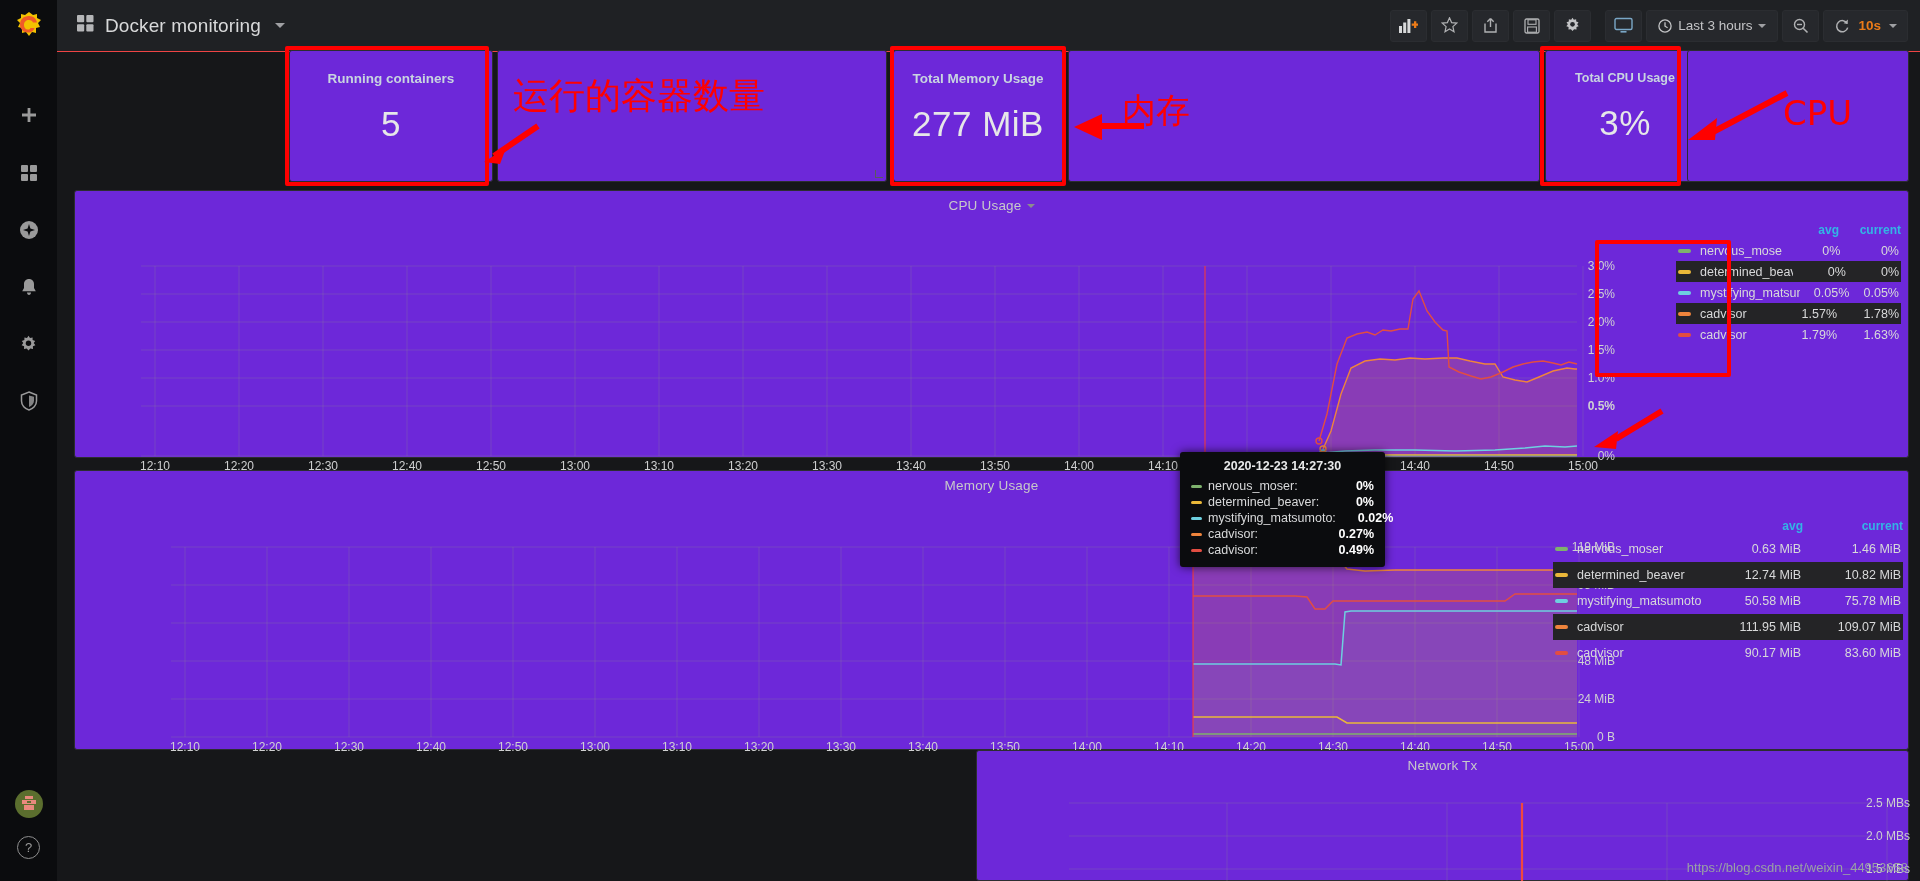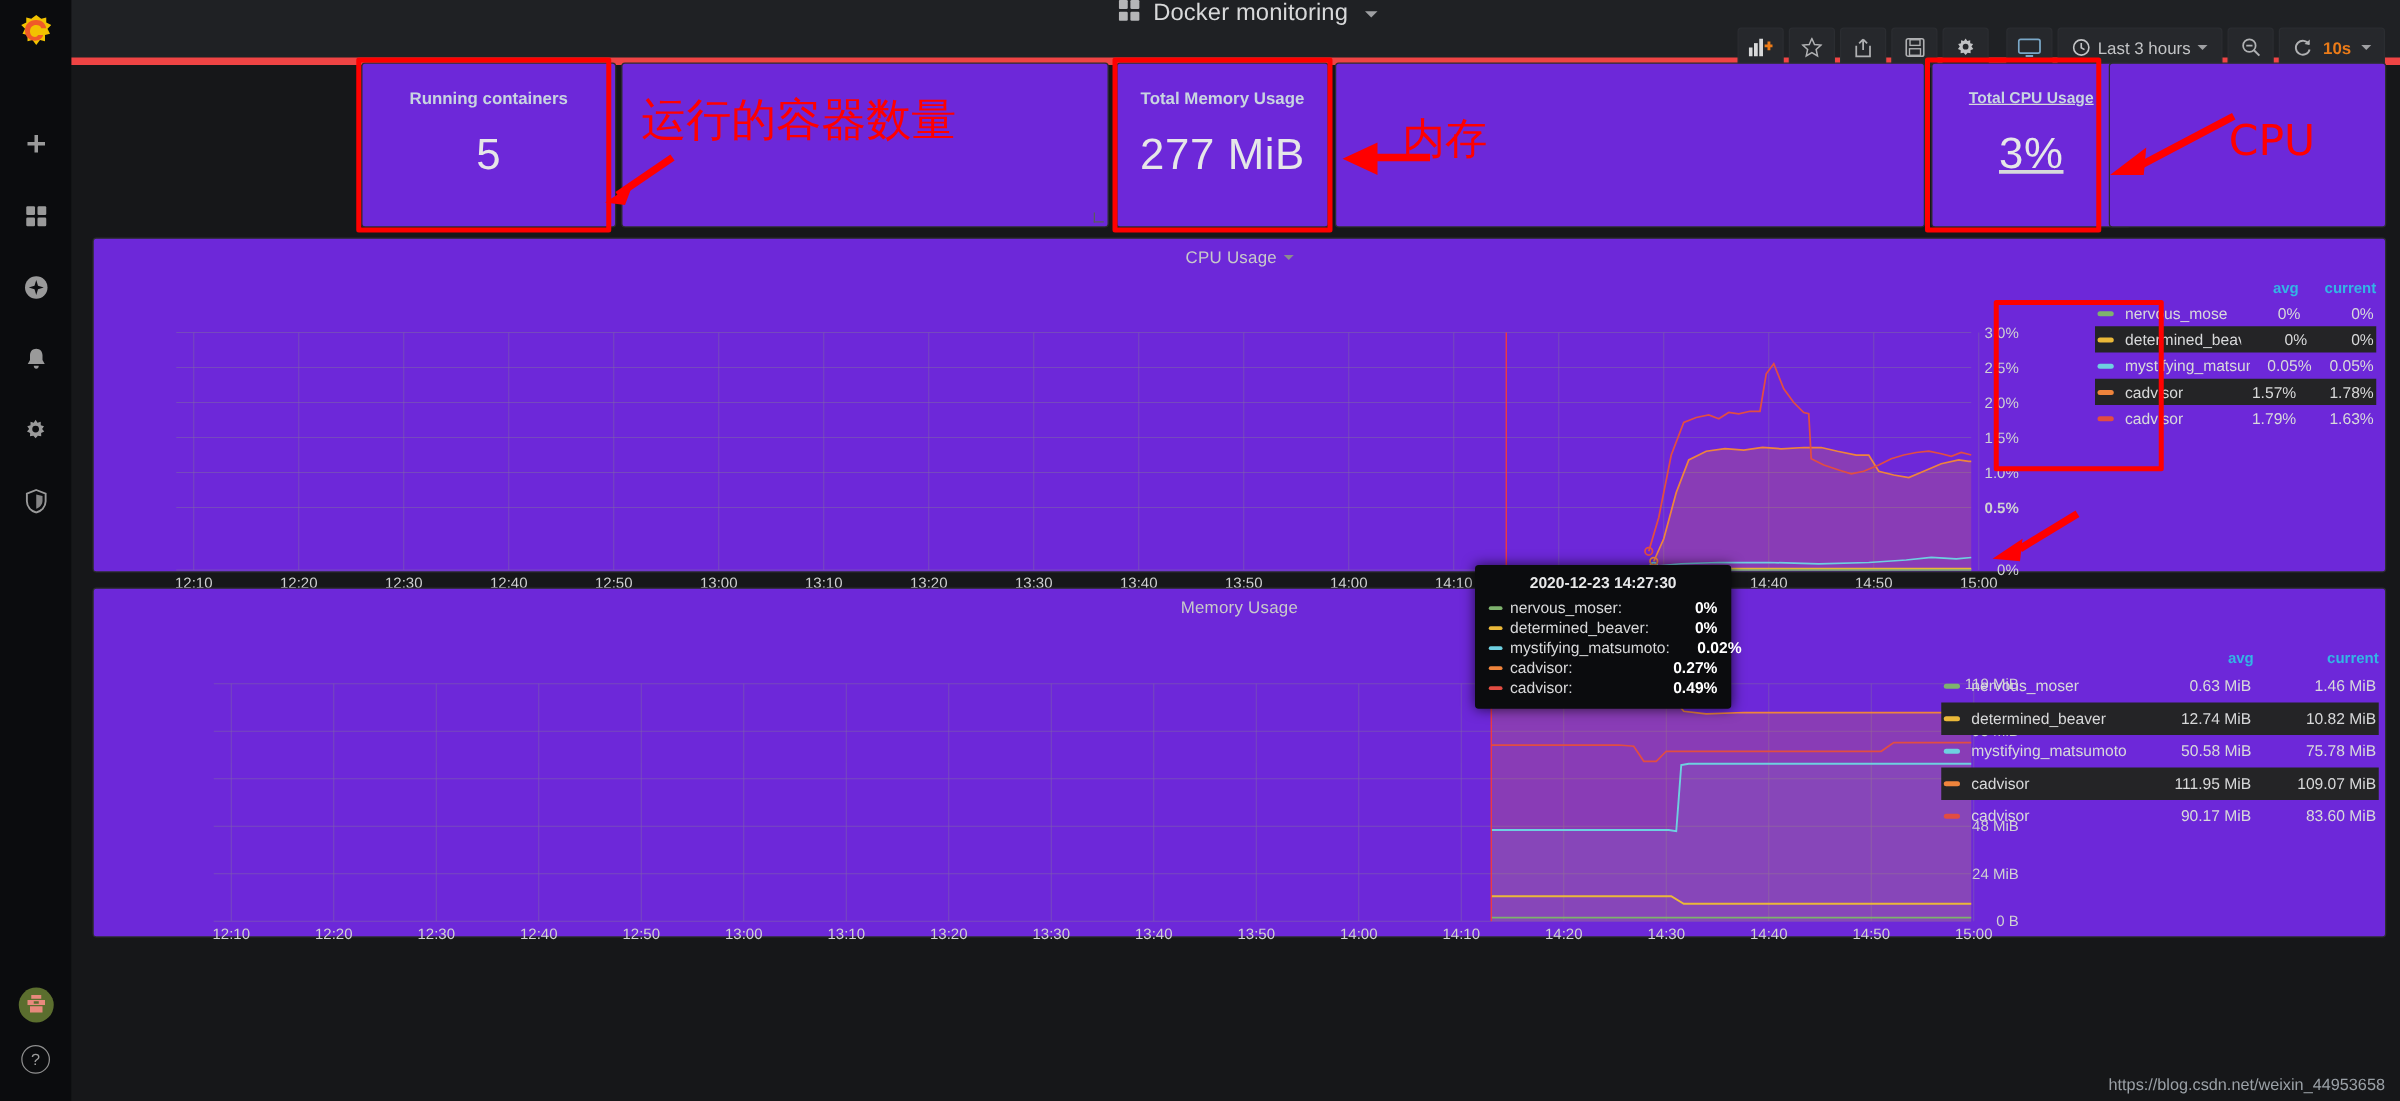--- a/index.html
+++ b/index.html
@@ -37,22 +37,22 @@
   .help-circle {
     width: 23px; height: 23px; border-radius: 50%; border: 1.5px solid #8e8e8e;
     display: flex; align-items: center; justify-content: center;
     font-size: 13px; color: #9a9a9a; margin-bottom: 12px;
   }
 
   
   .navbar {
     position: absolute; left: 57px; top: 0; right: 0; height: 52px;
     background: #1f2124;
-    border-bottom: 6px solid #ef4444;
-    display: flex; align-items: center; flex-direction: column;
+    border-bottom: 1px solid #ef4444;
+    display: flex; align-items: center;
   }
   .nav-title-wrap { display: flex; align-items: center; padding-left: 20px; gap: 11px; }
   .dash-grid-icon { display: inline-block; }
   .nav-title {
     font-size: 19px; color: #d8d9da; font-weight: 400; letter-spacing: 0.1px;
   }
   .caret-down {
     width: 0; height: 0; border-left: 5px solid transparent; border-right: 5px solid transparent;
     border-top: 5px solid #9fa0a3; margin-left: 3px;
   }
@@ -303,21 +303,21 @@
     <div class="resize-corner"></div>
   </div>
 
   <div class="panel" style="left:893px; top:50px; width:170px; height:132px;">
     <div class="stat-label">Total Memory Usage</div>
     <div class="stat-value">277 MiB</div>
   </div>
 
   <div class="panel" style="left:1068px; top:50px; width:472px; height:132px;"></div>
 
-  <div class="panel" style="left:1545px; top:50px; width:160px; height:132px;text-decoration:underline;">
+  <div class="panel" style="left:1545px; top:50px; width:160px; height:132px;">
     <div class="stat-label" style="font-size:12.5px">Total CPU Usage</div>
     <div class="stat-value">3%</div>
   </div>
   <div class="panel" style="left:1687px; top:50px; width:222px; height:132px;"></div>
 
   <div class="panel" style="left:74px; top:190px; width:1835px; height:268px;">
     <div class="panel-title">
       <span>CPU Usage</span><span class="tcaret"></span>
     </div>
 
@@ -542,20 +542,42 @@
       <div class="legend-row" style="height:26px">
         <i class="legend-dash" style="background:#e24d42"></i>
         <span class="legend-name">cadvisor</span>
         <span class="legend-val" style="width:100px">90.17 MiB</span>
         <span class="legend-val" style="width:100px">83.60 MiB</span>
       </div>
     </div>
   </div>
 
 
+  <div class="panel" style="left:976px; top:750px; width:933px; height:131px;">
+    <div class="panel-title">
+      <span>Network Tx</span>
+    </div>
+    <div class="graph-area" style="left:0; top:28px; width:933px; height:100px;">
+      <div class="y-axis-label" style="top:24px; width:82px;">2.5 MBs</div>
+      <div class="y-axis-label" style="top:57px; width:82px;">2.0 MBs</div>
+      <div class="y-axis-label" style="top:90px; width:82px;">1.5 MBs</div>
+      <svg width="933" height="105" style="position:absolute;left:0;top:0">
+        <g stroke="#8c8c8c" stroke-width="0.5" opacity="0.55">
+          <line x1="92" y1="24" x2="930" y2="24"></line>
+          <line x1="92" y1="57" x2="930" y2="57"></line>
+          <line x1="92" y1="90" x2="930" y2="90"></line>
+          <line x1="250" y1="24" x2="250" y2="105"></line>
+          <line x1="470" y1="24" x2="470" y2="105"></line>
+          <line x1="690" y1="24" x2="690" y2="105"></line>
+          <line x1="910" y1="24" x2="910" y2="105"></line>
+        </g>
+        <line x1="545" y1="24" x2="545" y2="105" stroke="#f0483f" stroke-width="2.2"></line>
+      </svg>
+    </div>
+  </div>
 
   <div class="tooltip" style="left:1180px; top:452px; width:205px;">
     <div class="tt-time">2020-12-23 14:27:30</div>
     <div class="tt-row">
       <i class="tt-dash" style="background:#7eb26d"></i>
       <span class="tt-name">nervous_moser:</span>
       <span class="tt-val">0%</span>
     </div>
     <div class="tt-row">
       <i class="tt-dash" style="background:#eab839"></i>

